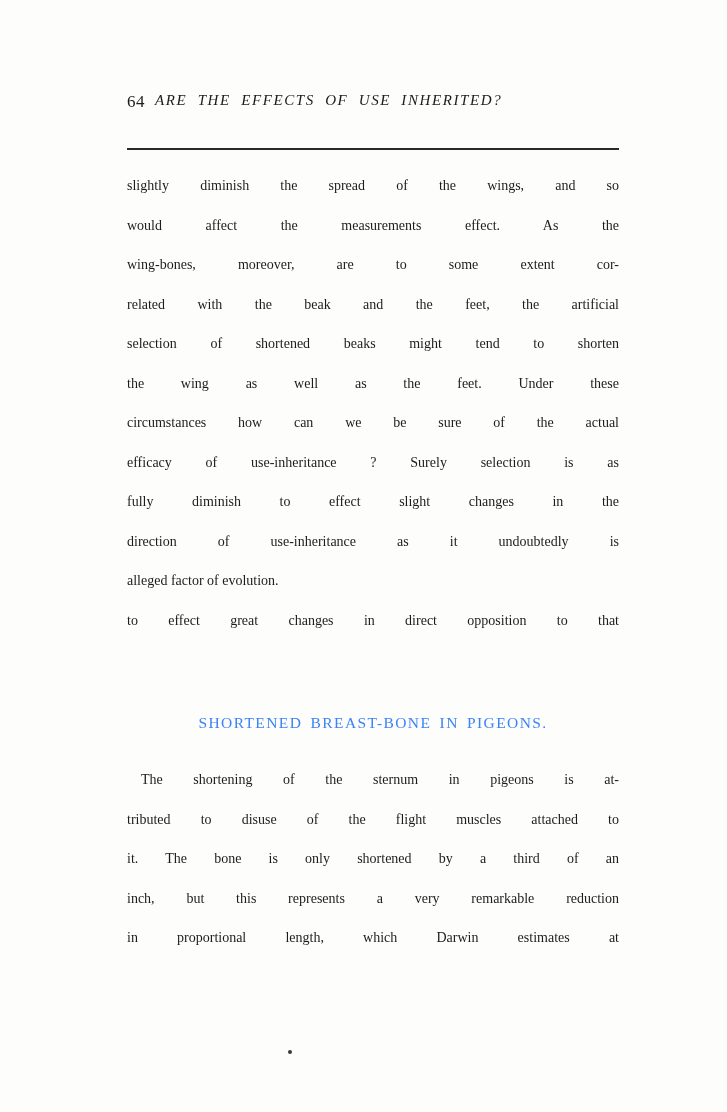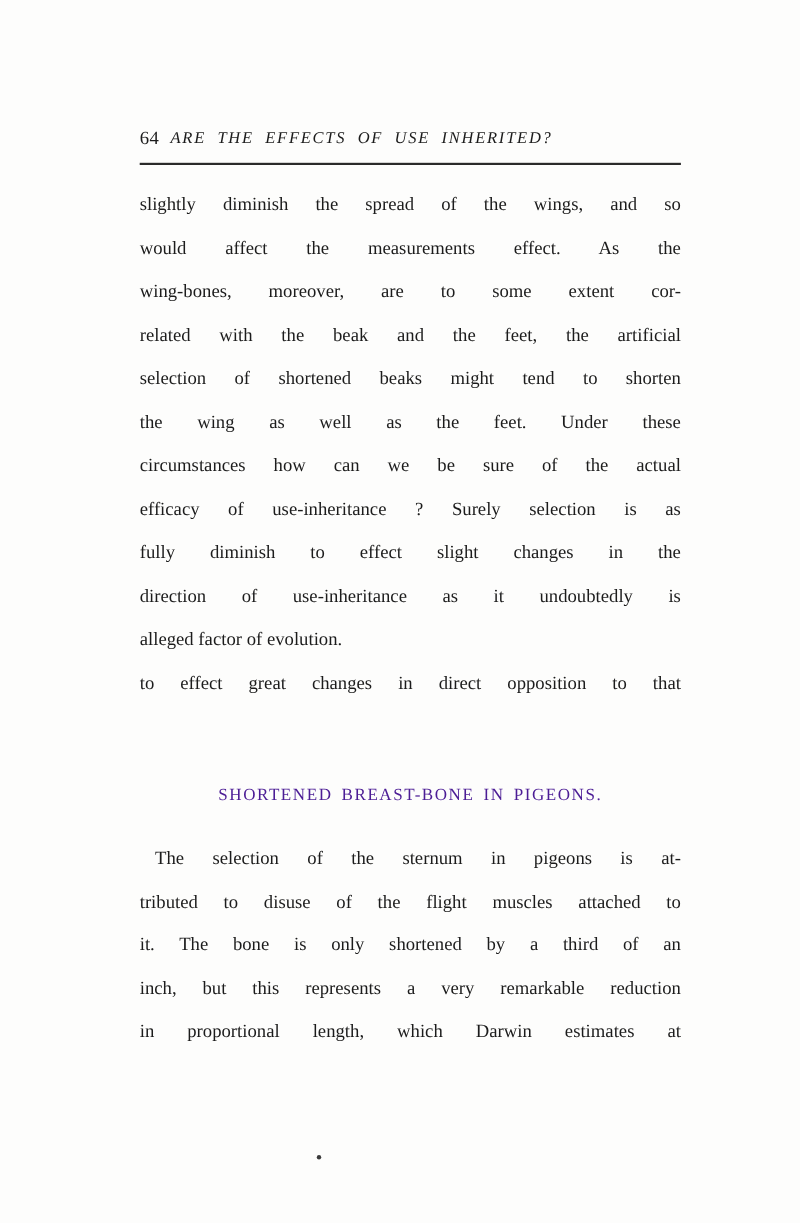--- a/index.html
+++ b/index.html
@@ -17,23 +17,23 @@
     color: #1c1c1c;
     overflow: hidden;
   }
   .text-column {
     position: absolute;
     left: 127px;
     width: 492px;
   }
   
   .running-header {
-    top: 116px;
+    top: 92px;
     display: flex;
-    align-items: center;
+    align-items: flex-start;
     white-space: nowrap;
   }
   .page-number {
     font-size: 17px;
     letter-spacing: 0.5px;
     margin-right: 10px;
   }
   .running-title {
     font-style: italic;
     font-size: 15px;
@@ -46,21 +46,21 @@
     top: 148px;
     width: 492px;
     height: 0;
     border-top: 2px solid #2a2a2a;
   }
   
   .paragraph {
     position: absolute;
     left: 127px;
     width: 492px;
-    font-size: 17px;
+    font-size: 14px;
   }
   .para-1 { top: 166px; }
   .para-2 { top: 760px; }
   .line {
     line-height: 39.5px;
     text-align: justify;
     text-align-last: justify;
     white-space: normal;
   }
   .line.last {
@@ -72,21 +72,21 @@
   
   .section-heading {
     position: absolute;
     left: 127px;
     width: 492px;
     top: 714px;
     text-align: center;
     font-size: 15.5px;
     letter-spacing: 1.4px;
     word-spacing: 3px;
-    color: #4c1d95;
+    color: #3b82f6;
   }
   
   .printers-dot {
     position: absolute;
     left: 288px;
     top: 1050px;
     width: 4px;
     height: 4px;
     border-radius: 50%;
     background: #3a3a3a;
@@ -115,21 +115,21 @@
     <div class="line">efficacy of use-inheritance ? Surely selection is as</div>
     <div class="line">fully diminish to effect slight changes in the</div>
     <div class="line">direction of use-inheritance as it undoubtedly is</div>
     <div class="line last">alleged factor of evolution.</div>
     <div class="line">to effect great changes in direct opposition to that</div>
   </div>
 
   <div class="section-heading">SHORTENED BREAST-BONE IN PIGEONS.</div>
 
   <div class="paragraph para-2">
-    <div class="line indent">The selection of the sternum in pigeons is at-</div>
+    <div class="line indent">The shortening of the sternum in pigeons is at-</div>
     <div class="line">tributed to disuse of the flight muscles attached to</div>
     <div class="line">it. The bone is only shortened by a third of an</div>
     <div class="line">inch, but this represents a very remarkable reduction</div>
     <div class="line">in proportional length, which Darwin estimates at</div>
   </div>
 
   <div class="printers-dot"></div>
 
 </div>
 

